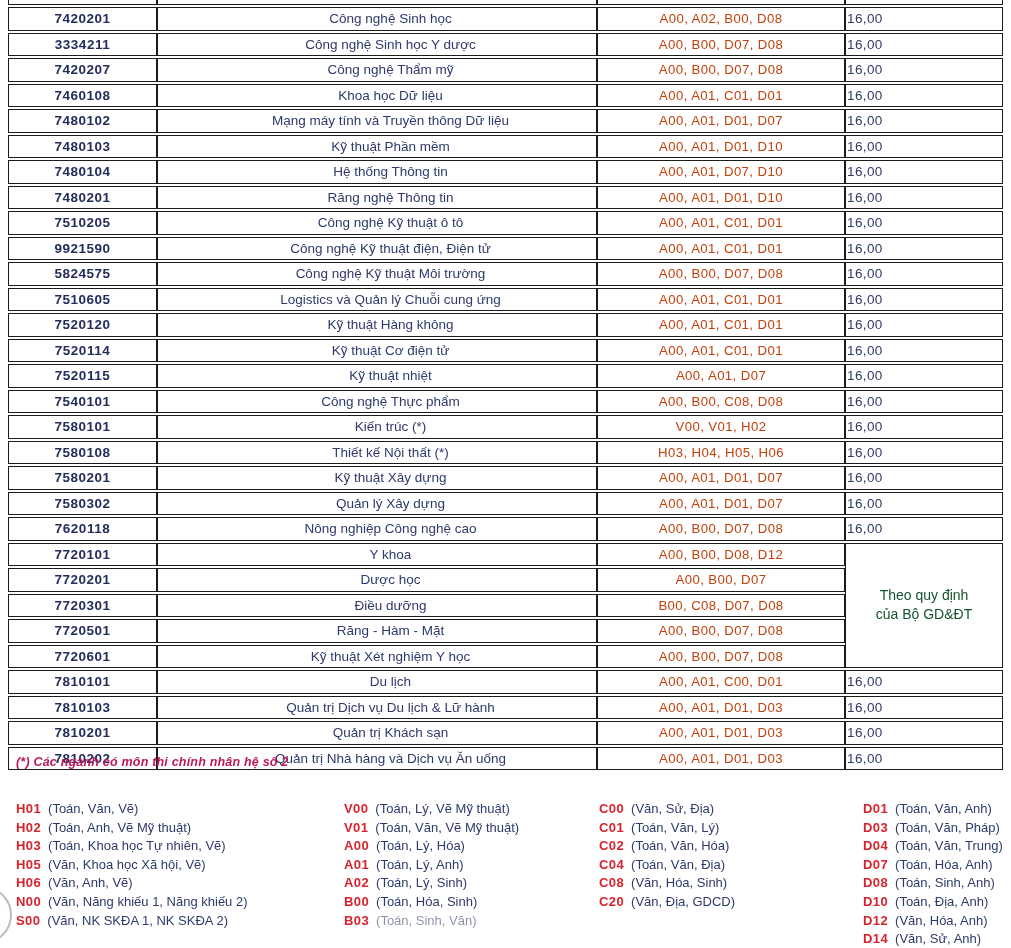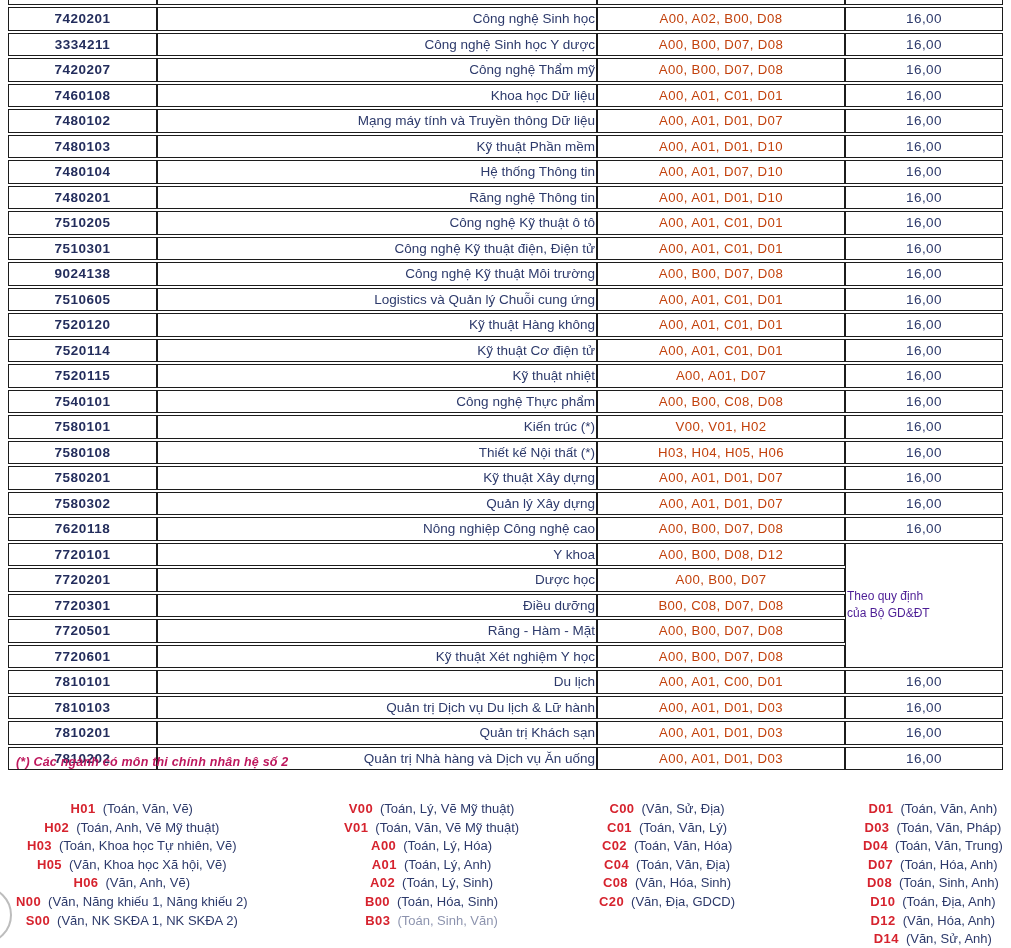--- a/index.html
+++ b/index.html
@@ -15,39 +15,39 @@
   }
   table.program-table td {
     border:1.5px solid #1c1c1c; height:19.5px; vertical-align:middle;
     overflow:hidden; white-space:nowrap; background:#ffffff;
   }
   td.code {
     font-weight:bold; text-align:center; color:#232d5c;
     font-size:13.5px; letter-spacing:.5px;
   }
   td.name {
-    text-align:right; padding-left:28px; color:#2d3a6b; font-size:13.5px;
+    text-align:center; padding-left:28px; color:#2d3a6b; font-size:13.5px;
   }
   td.combos {
     text-align:center; color:#c2410c; font-size:13.2px; letter-spacing:.4px;
   }
   td.score {
-    text-align:center; color:#2d3a6b; font-size:13.5px; letter-spacing:.4px;
+    color:#2d3a6b; font-size:13.5px; letter-spacing:.4px;
   }
   td.merged {
-    color:#4c1d95; font-size:12px; line-height:1.4;
+    text-align:center; color:#14532d; font-size:14px; line-height:1.4;
     white-space:normal;
   }
   tr.sliver td { height:15px; }
   .footnote {
     position:absolute; left:16px; top:755px;
     color:#be185d; font-weight:bold; font-style:italic; font-size:12.5px;
     letter-spacing:.2px;
   }
-  .legend-col { position:absolute; top:800px;text-align:center; }
+  .legend-col { position:absolute; top:800px; }
   .legend-col .legend-item {
     height:18.6px; line-height:18.6px; font-size:13px; white-space:nowrap;
   }
   .lcode { color:#d6232e; font-weight:bold; letter-spacing:.4px; margin-right:7px; }
   .ldesc { color:#2d3a6b; }
   .legend-item.faded .ldesc { opacity:.55; }
   .edge-arc {
     position:absolute; left:-46px; top:886px; width:54px; height:54px;
     border:2px solid #bdbdbd; border-radius:50%; background:transparent;
   }
@@ -121,27 +121,27 @@
             <td class="combos">A00, A01, D01, D10</td>
             <td class="score">16,00</td>
           </tr>
           <tr>
             <td class="code">7510205</td>
             <td class="name">Công nghệ Kỹ thuật ô tô</td>
             <td class="combos">A00, A01, C01, D01</td>
             <td class="score">16,00</td>
           </tr>
           <tr>
-            <td class="code">7510301</td>
+            <td class="code">9921590</td>
             <td class="name">Công nghệ Kỹ thuật điện, Điện tử</td>
             <td class="combos">A00, A01, C01, D01</td>
             <td class="score">16,00</td>
           </tr>
           <tr>
-            <td class="code">9024138</td>
+            <td class="code">5824575</td>
             <td class="name">Công nghệ Kỹ thuật Môi trường</td>
             <td class="combos">A00, B00, D07, D08</td>
             <td class="score">16,00</td>
           </tr>
           <tr>
             <td class="code">7510605</td>
             <td class="name">Logistics và Quản lý Chuỗi cung ứng</td>
             <td class="combos">A00, A01, C01, D01</td>
             <td class="score">16,00</td>
           </tr>

